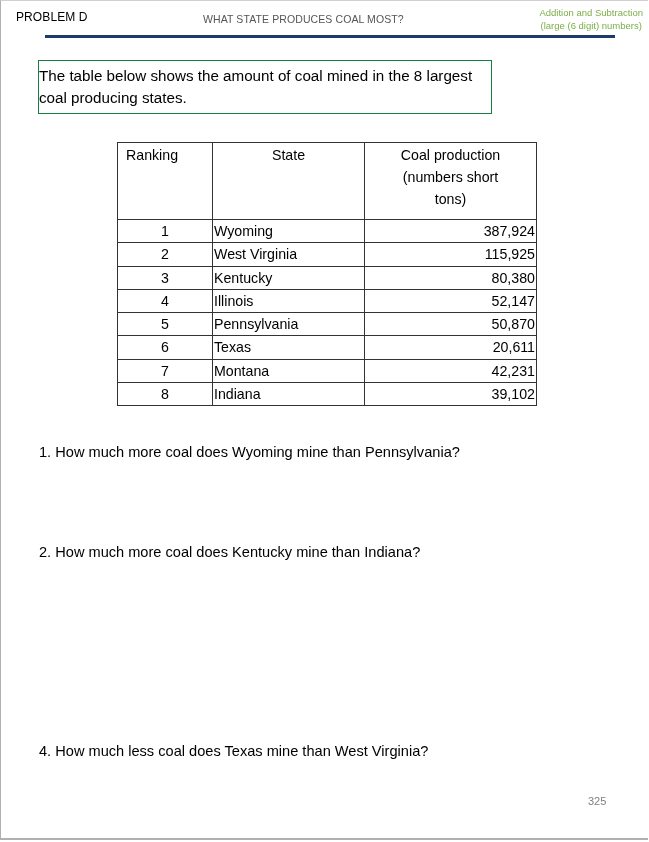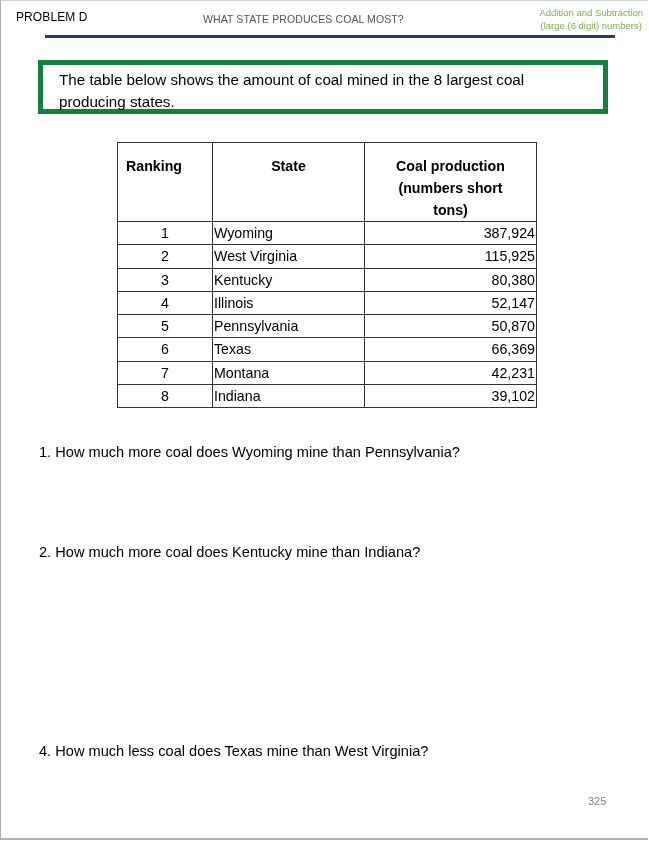--- a/index.html
+++ b/index.html
@@ -55,46 +55,46 @@
       left: 44px;
       top: 34px;
       width: 570px;
       height: 3px;
       background: #1f3a6b;
     }
     .intro-box {
       position: absolute;
       left: 37px;
       top: 59px;
-      width: 570px;
+      width: 454px;
       height: 54px;
-      border: 5px solid #15803d;
+      border: 1px solid #15803d;
       box-sizing: border-box;
-      padding: 4px 16px;
+      padding: 4px 0;
       font-size: 15.2px;
       line-height: 22px;
     }
     table.coal-table {
       position: absolute;
       left: 116px;
       top: 141px;
       border-collapse: collapse;
       font-size: 14.2px;
     }
     table.coal-table th, table.coal-table td {
       border: 1px solid #333;
       padding: 0 2px;
       box-sizing: border-box;
     }
     table.coal-table th {
-      font-weight: bold;
+      font-weight: normal;
       vertical-align: top;
       height: 77px;
       line-height: 22px;
-      padding-top: 12px;
+      padding-top: 1px;
     }
     table.coal-table th.col-rank { width: 95px; text-align: left; padding-left: 8px; }
     table.coal-table th.col-state { width: 152px; text-align: center; margin-top: 20px; }
     table.coal-table th.col-prod { width: 172px; text-align: center; }
     table.coal-table td {
       height: 23.25px;
       line-height: 20px;
       padding-top: 0;
       padding-bottom: 0;
     }
@@ -168,21 +168,21 @@
         <td class="prod">52,147</td>
       </tr>
       <tr>
         <td class="rank">5</td>
         <td class="state">Pennsylvania</td>
         <td class="prod">50,870</td>
       </tr>
       <tr>
         <td class="rank">6</td>
         <td class="state">Texas</td>
-        <td class="prod">66,369</td>
+        <td class="prod">20,611</td>
       </tr>
       <tr>
         <td class="rank">7</td>
         <td class="state">Montana</td>
         <td class="prod">42,231</td>
       </tr>
       <tr>
         <td class="rank">8</td>
         <td class="state">Indiana</td>
         <td class="prod">39,102</td>

